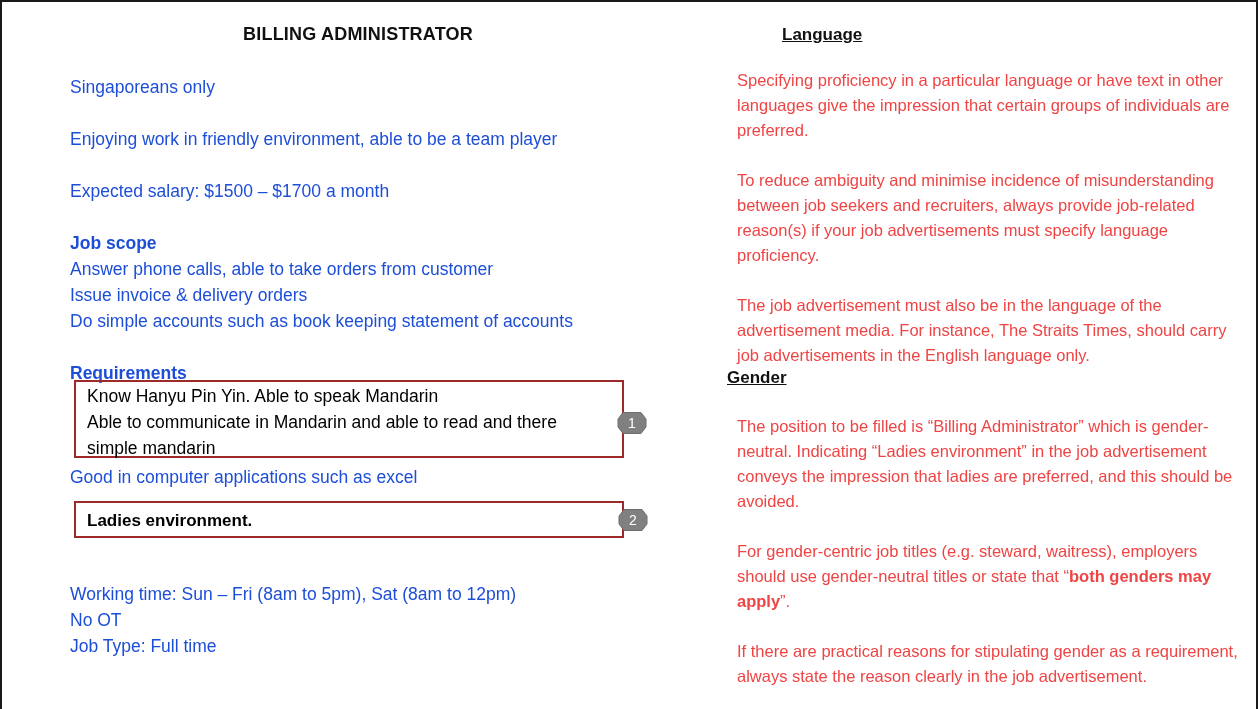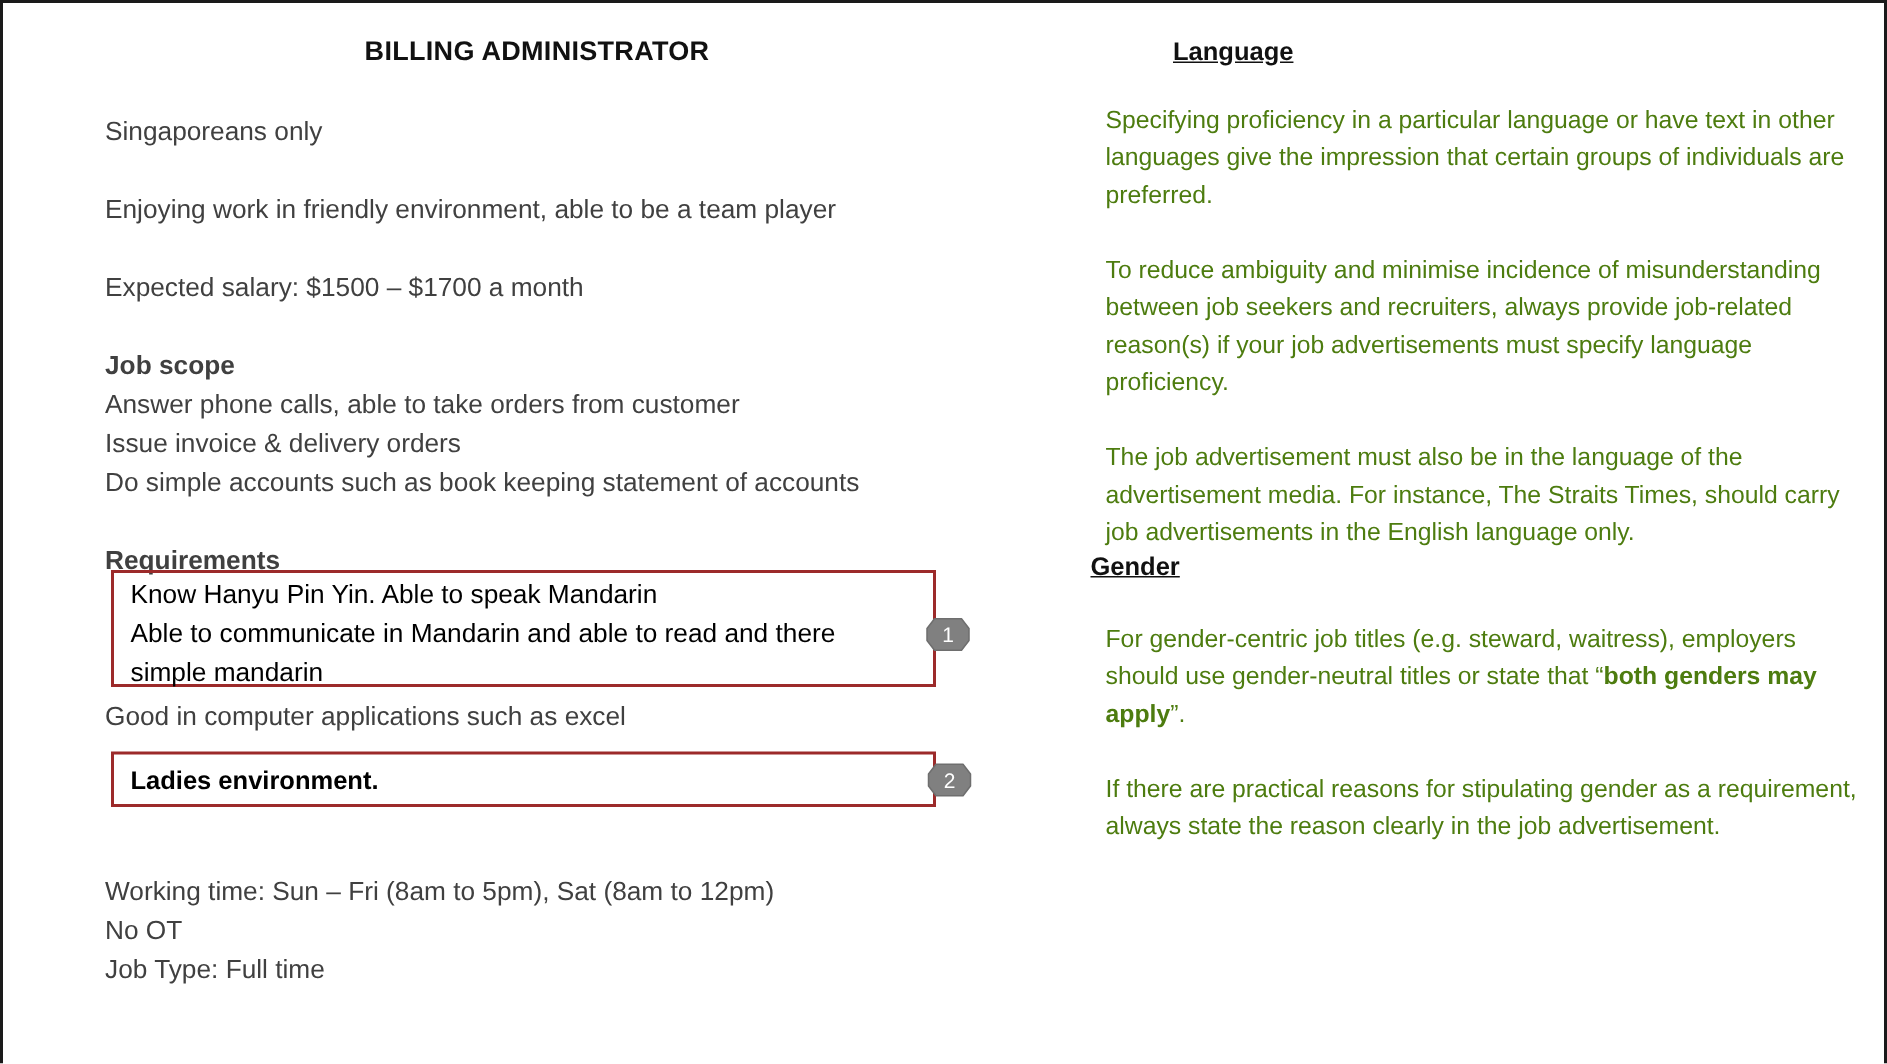--- a/index.html
+++ b/index.html
@@ -44,21 +44,21 @@
     letter-spacing: 0.2px;
     color: #111111;
   }
   .ad-body {
     position: absolute;
     left: 68px;
     top: 72px;
     width: 590px;
     font-size: 17.5px;
     line-height: 26px;
-    color: #404040;
+    color: #1d4ed8;
   }
   .ad-line {
     white-space: nowrap;
   }
   .ad-line.bold {
     font-weight: bold;
   }
   .spacer-line {
     height: 26px;
   }
@@ -135,21 +135,21 @@
   }
   #note-heading-1 { left: 55px; top: 23px; margin-left: 45px; }
   #note-heading-2 { left: 45px; top: 366px; }
 
   .note-body {
     position: absolute;
     left: 55px;
     width: 510px;
     font-size: 16.5px;
     line-height: 25px;
-    color: #4d7c0f;
+    color: #ef4444;
   }
   #note-body-1 { top: 66px; }
   #note-body-2 { top: 412px; }
   .note-para {
     margin: 0 0 25px 0;
   }
   .note-para:last-child {
     margin-bottom: 0;
   }
   .note-para b {
@@ -231,18 +231,19 @@
 
     <div class="note-body" id="note-body-1">
       <p class="note-para">Specifying proficiency in a particular language or have text in other languages give the impression that certain groups of individuals are preferred.</p>
       <p class="note-para">To reduce ambiguity and minimise incidence of misunderstanding between job seekers and recruiters, always provide job-related reason(s) if your job advertisements must specify language proficiency.</p>
       <p class="note-para">The job advertisement must also be in the language of the advertisement media. For instance, The Straits Times, should carry job advertisements in the English language only.</p>
     </div>
 
     <div class="note-heading" id="note-heading-2">Gender</div>
 
     <div class="note-body" id="note-body-2">
+      <p class="note-para">The position to be filled is “Billing Administrator” which is gender-neutral. Indicating “Ladies environment” in the job advertisement conveys the impression that ladies are preferred, and this should be avoided.</p>
       <p class="note-para"><span>For gender-centric job titles (e.g. steward, waitress), employers should use gender-neutral titles or state that “</span><b>both genders may apply</b><span>”.</span></p>
       <p class="note-para">If there are practical reasons for stipulating gender as a requirement, always state the reason clearly in the job advertisement.</p>
     </div>
   </div>
 
 </div>
 
 </body></html>

